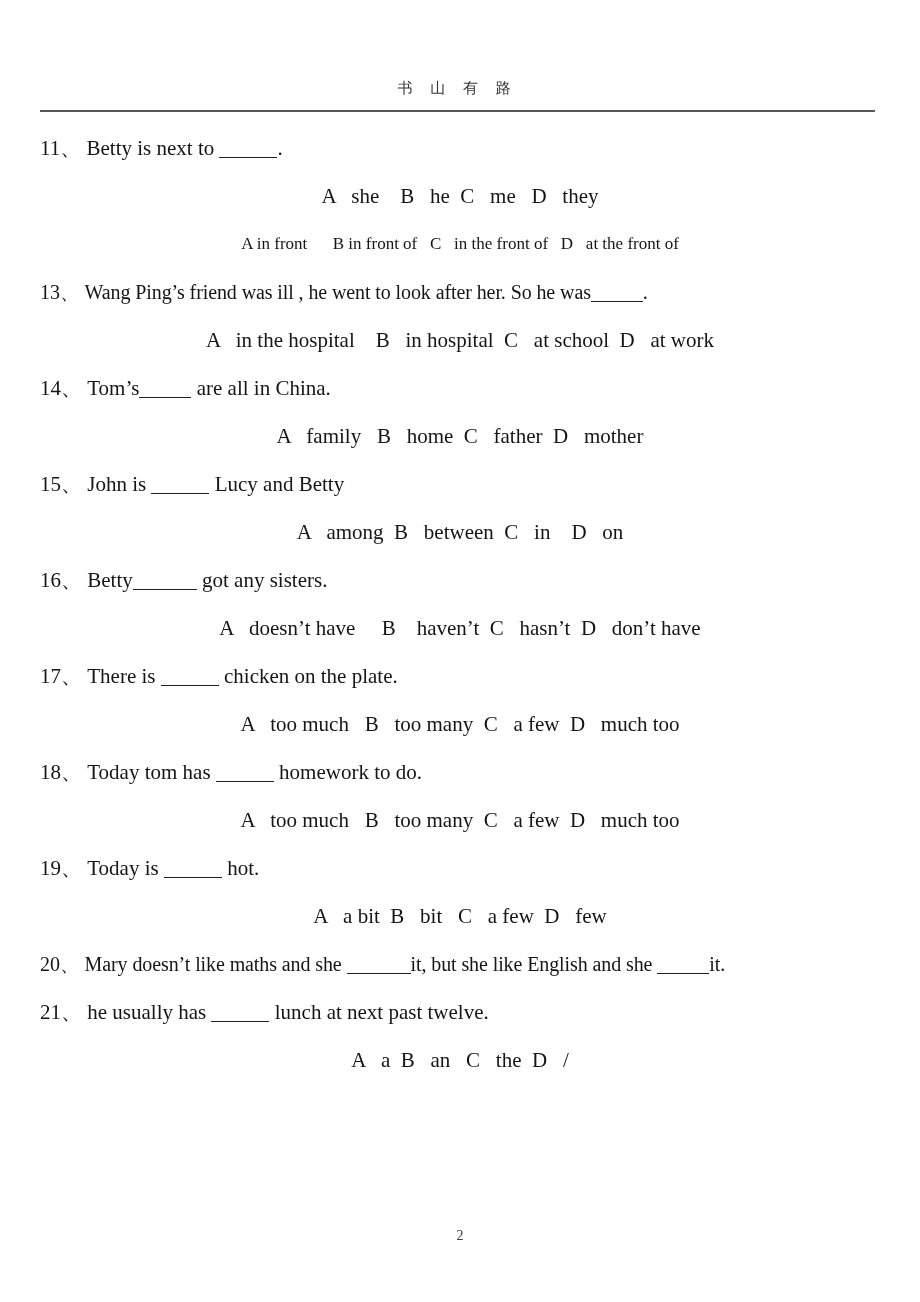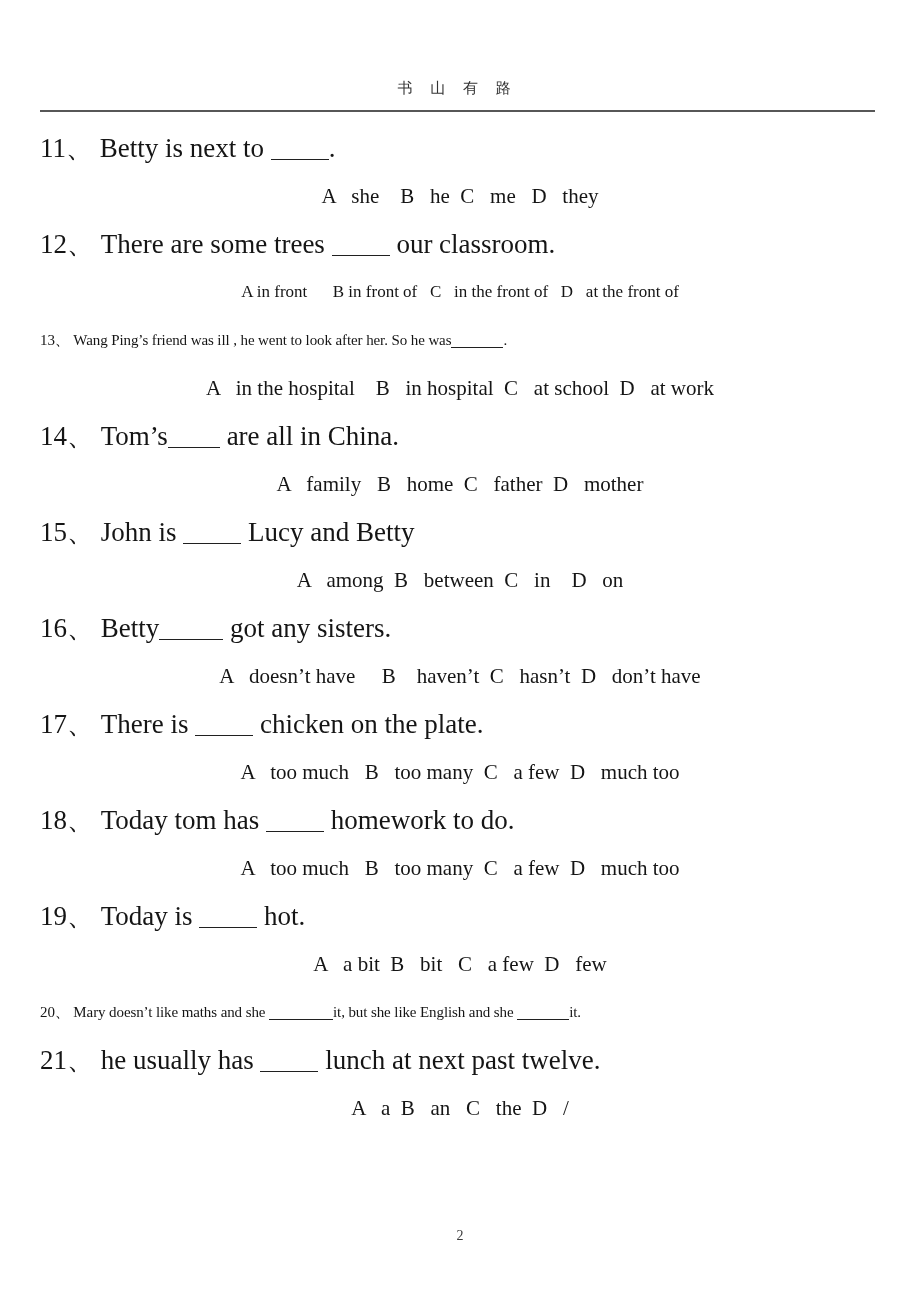--- a/index.html
+++ b/index.html
@@ -53,27 +53,27 @@
   .content {
     position: absolute;
     left: 40px;
     top: 104px;
     width: 840px;
   }
   .qblock {
     margin: 0;
   }
   .stem {
-    font-size: 27px;
+    font-size: 21px;
     line-height: 48px;
     white-space: pre;
     color: #151515;
   }
   .stem.wide {
-    font-size: 15px;
+    font-size: 20px;
     letter-spacing: -0.1px;
   }
   .opts {
     font-size: 21px;
     line-height: 48px;
     white-space: pre;
     color: #151515;
     text-align: center;
   }
   .opts.tight {
@@ -113,21 +113,20 @@
   <div class="header-rule"></div>
 
   <div class="content">
 
     <div class="qblock">
       <div class="stem"><span>11、</span><span> Betty is next to </span><span class="blank b-lg"></span><span>.</span></div>
       <div class="opts">A   she    B   he  C   me   D   they</div>
     </div>
 
     <div class="qblock">
-      <div class="stem"><span>12、</span><span> There are some trees </span><span class="blank b-lg"></span><span> our classroom.</span></div>
       <div class="opts tight">A in front      B in front of   C   in the front of   D   at the front of</div>
     </div>
 
     <div class="qblock">
       <div class="stem wide"><span>13、</span><span> Wang Ping’s friend was ill , he went to look after her. So he was</span><span class="blank b-md"></span><span>.</span></div>
       <div class="opts">A   in the hospital    B   in hospital  C   at school  D   at work</div>
     </div>
 
     <div class="qblock">
       <div class="stem"><span>14、</span><span> Tom’s</span><span class="blank b-md"></span><span> are all in China.</span></div>

